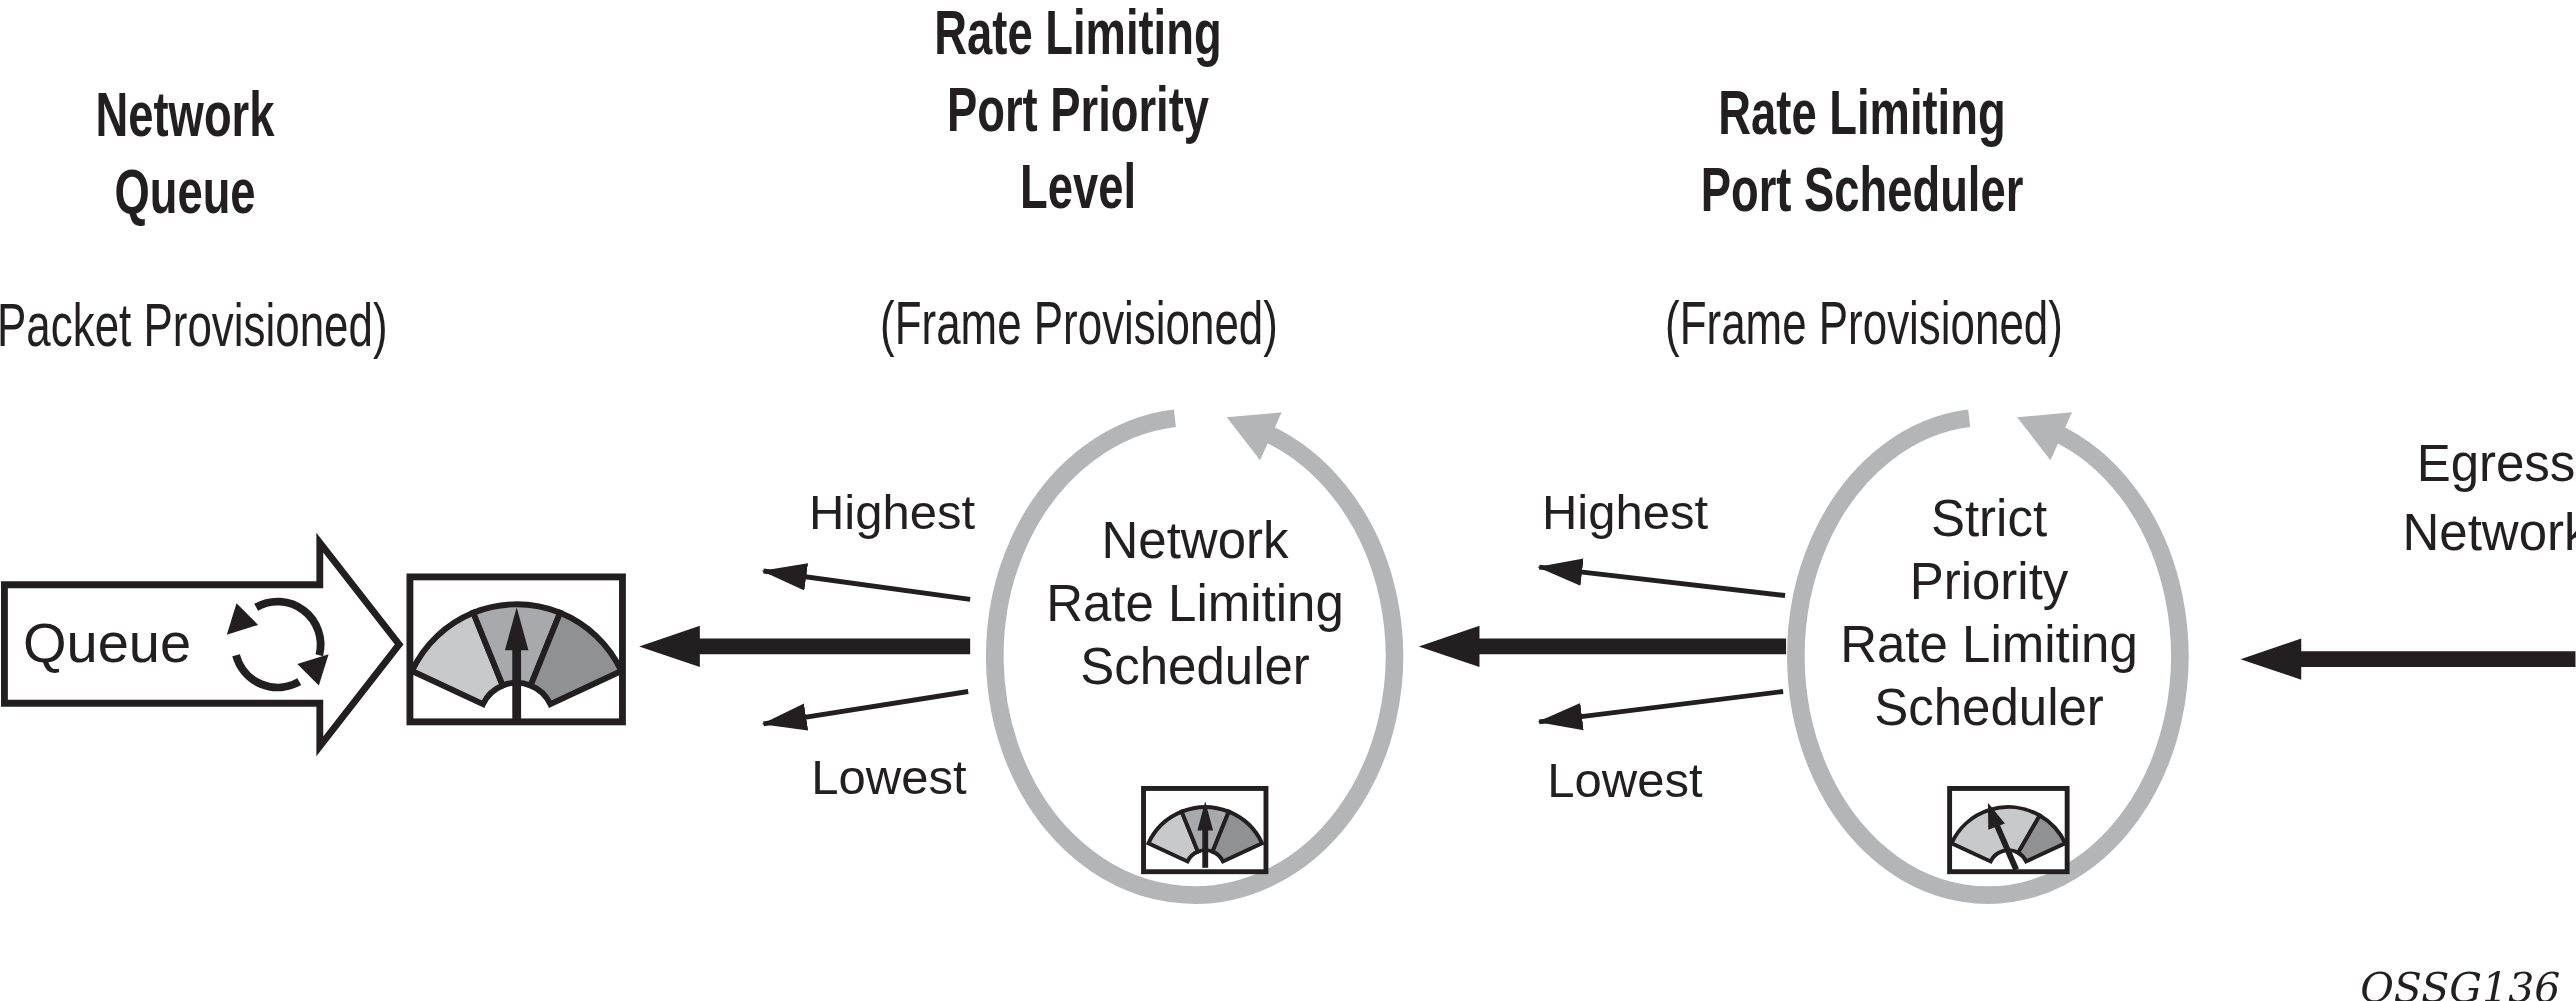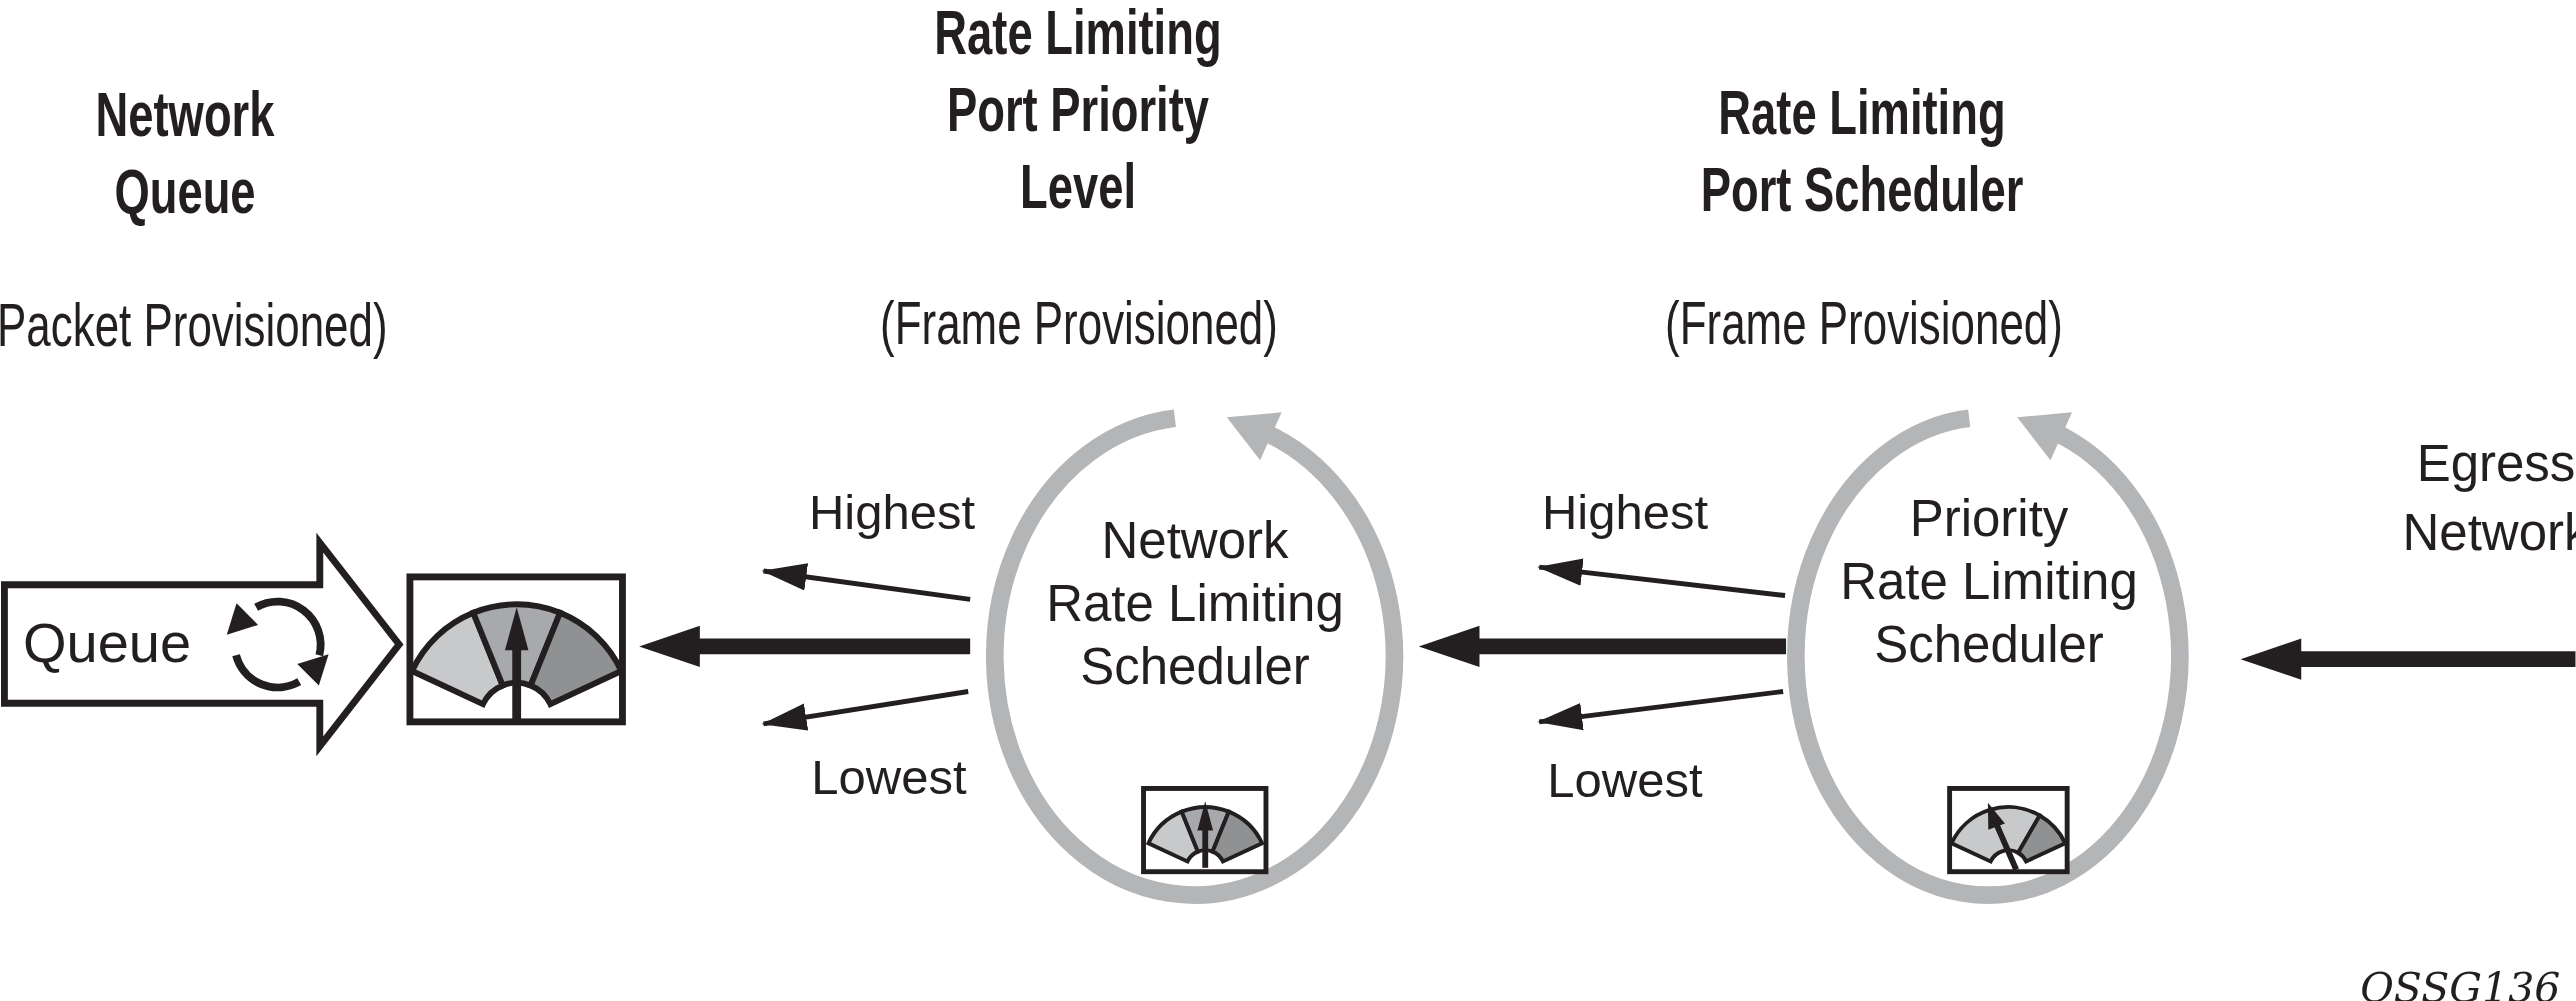--- a/index.html
+++ b/index.html
@@ -122,20 +122,21 @@
 
   <div class="txt circle-label centered" style="left:1195px;top:509px;">
     <span class="line">Network</span>
     <span class="line">Rate Limiting</span>
     <span class="line">Scheduler</span>
   </div>
   <div class="txt prio-label centered" style="left:892px;top:483px;">Highest</div>
   <div class="txt prio-label centered" style="left:889px;top:748px;">Lowest</div>
 
   <div class="txt circle-label centered" style="left:1989px;top:487px;">
+    <span class="line">Strict</span>
     <span class="line">Priority</span>
     <span class="line">Rate Limiting</span>
     <span class="line">Scheduler</span>
   </div>
   <div class="txt prio-label centered" style="left:1625px;top:483px;">Highest</div>
   <div class="txt prio-label centered" style="left:1625px;top:751px;">Lowest</div>
 
   <div class="txt egress-label centered" style="left:2454px;top:429px;">
     <span class="line">Egress</span>
     <span class="line">Network</span>

